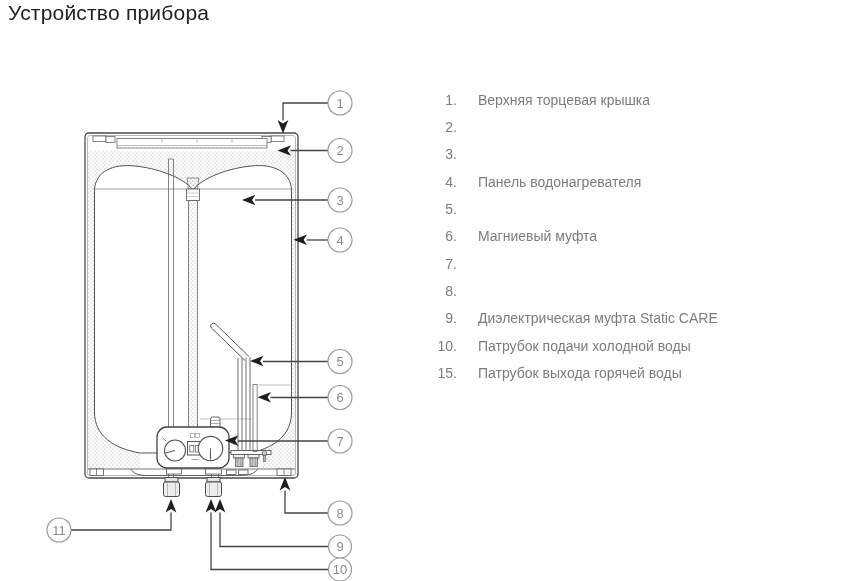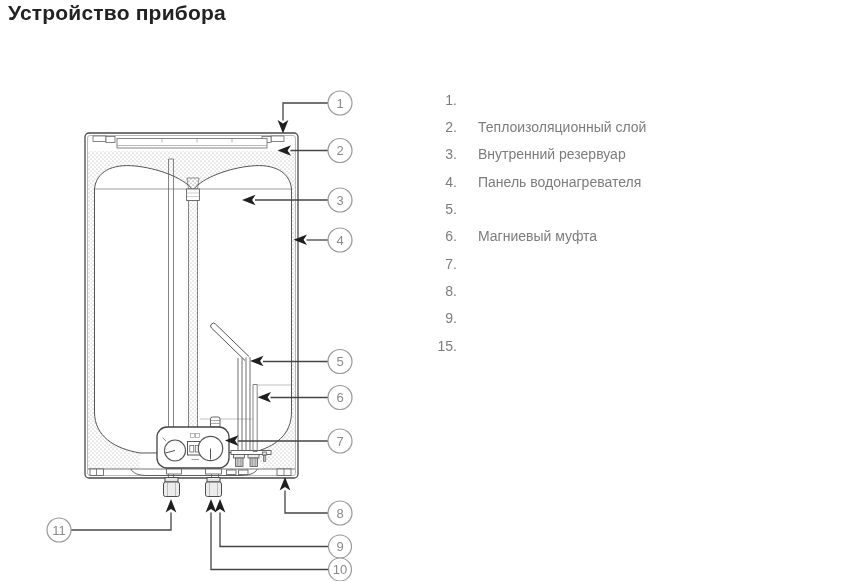--- a/index.html
+++ b/index.html
@@ -2,21 +2,21 @@
 <html><head>
 <meta charset="utf-8">
 <style>
   html,body{margin:0;padding:0;}
   body{
     width:842px;height:581px;position:relative;overflow:hidden;
     background:#ffffff;font-family:"Liberation Sans",sans-serif;
   }
   .page-title{
     position:absolute;left:8px;top:1px;margin:0;
-    font-size:21px;font-weight:bold;color:#222222;letter-spacing:.2px;text-align:center;
+    font-size:21px;font-weight:normal;color:#222222;letter-spacing:.2px;text-align:center;
   }
   svg.diagram{position:absolute;left:0;top:0;}
   ol.legend{
     position:absolute;left:433px;top:86px;margin:0;padding:0;
     list-style:none;
   }
   ol.legend li{
     height:27.35px;display:flex;align-items:center;
     font-size:14px;color:#7c7c7c;white-space:nowrap;
   }
@@ -215,45 +215,50 @@
     <g>
       <circle cx="59" cy="530" r="12" fill="#ffffff" stroke="#9a9a9a" stroke-width="1.2"></circle>
       <text x="59" y="534.5" fill="#8a8a8a">11</text>
     </g>
   </g>
 </svg>
 
 <ol class="legend">
   <li>
     <span class="num">1.</span>
+    <span class="label">Верхняя торцевая крышка</span>
   </li>
   <li>
     <span class="num">2.</span>
-    <span class="label">Теплоизоляционный слой</span>
   </li>
   <li>
     <span class="num">3.</span>
-    <span class="label">Внутренний резервуар</span>
   </li>
   <li>
     <span class="num">4.</span>
     <span class="label">Панель водонагревателя</span>
   </li>
   <li>
     <span class="num">5.</span>
   </li>
   <li>
     <span class="num">6.</span>
     <span class="label">Магниевый муфта</span>
   </li>
   <li>
     <span class="num">7.</span>
   </li>
   <li>
     <span class="num">8.</span>
   </li>
   <li>
     <span class="num">9.</span>
+    <span class="label">Диэлектрическая муфта Static CARE</span>
+  </li>
+  <li>
+    <span class="num">10.</span>
+    <span class="label">Патрубок подачи холодной воды</span>
   </li>
   <li>
     <span class="num">15.</span>
+    <span class="label">Патрубок выхода горячей воды</span>
   </li>
 </ol>
 
 </body></html>

